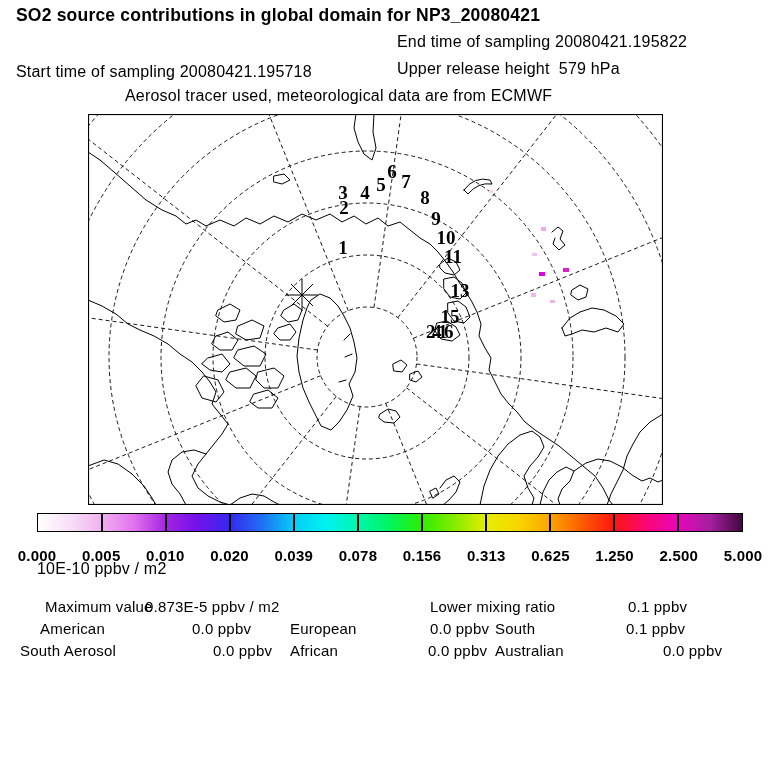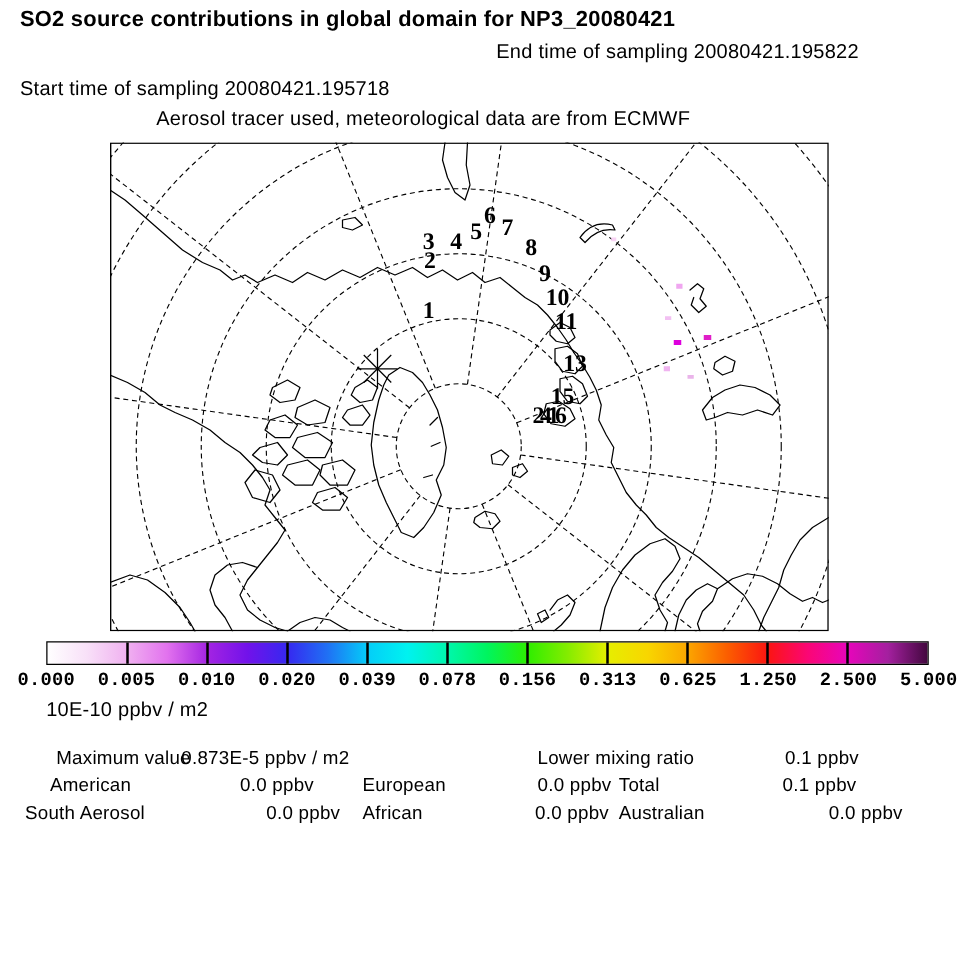--- a/index.html
+++ b/index.html
@@ -11,21 +11,21 @@
   #start-time{left:16px;top:33px;margin-top:30px;}
   #end-time{left:397px;top:33px;}
   #lower-release{left:90px;top:60px;}
   #upper-release{left:397px;top:60px;}
   #tracer-note{left:125px;top:87px;}
   #map-frame{position:absolute;left:88px;top:114px;width:575px;height:391px;background:#fff;}
   #map-frame svg{display:block;}
   #colorbar{position:absolute;left:37px;top:513px;width:706px;height:19px;border:1px solid #000;box-sizing:border-box;}
   .cb-div{position:absolute;top:0;width:2px;height:100%;background:#000;}
   #cb-ticks{position:absolute;left:37px;top:535px;width:706px;height:18px;}
-  .cb-tick{position:absolute;top:1px;transform:translateX(-50%);font-size:15px;font-weight:bold;letter-spacing:0.2px;font-family:Liberation Mono, monospace;}
+  .cb-tick{position:absolute;top:12px;transform:translateX(-50%);font-size:15px;font-weight:bold;letter-spacing:0.2px;}
   #cb-units{position:absolute;left:37px;top:560px;width:706px;text-align:left;font-size:16px;letter-spacing:0.2px;}
   .stat{font-size:15px;letter-spacing:0.2px;}
   .r{}
   #max-label{left:45px;top:598px;}
   #max-value{left:145px;top:598px;}
   #total-label{left:430px;top:598px;}
   #total-value{left:628px;top:598px;}
   #reg-am-l{left:40px;top:620px;width:112px;}
   #reg-am-v{left:192px;top:620px;}
   #reg-eu-l{left:290px;top:620px;width:105px;}
@@ -43,20 +43,21 @@
   .traj-num{font-family:"Liberation Serif","DejaVu Serif",serif;font-weight:bold;font-size:19px;}
 </style>
 </head>
 <body>
 
 <div id="canvas">
 
   <div id="title" class="abs">SO2 source contributions in global domain for NP3_20080421</div>
   <div id="start-time" class="abs hline">Start time of sampling 20080421.195718</div>
   <div id="end-time" class="abs hline">End time of sampling 20080421.195822</div>
+  <div id="upper-release" class="abs hline">Upper release height  579 hPa</div>
   <div id="tracer-note" class="abs hline">Aerosol tracer used, meteorological data are from ECMWF</div>
 
   <div id="map-frame">
     <svg id="mapsvg" width="575" height="391" viewBox="0 0 575 391">
       <rect x="0.5" y="0.5" width="574" height="390" fill="none" stroke="#000" stroke-width="1.2"></rect>
       <g id="graticule">
           <circle cx="279" cy="243" r="50" class="grat"></circle>
           <circle cx="279" cy="243" r="102" class="grat"></circle>
           <circle cx="279" cy="243" r="154" class="grat"></circle>
           <circle cx="279" cy="243" r="206" class="grat"></circle>
@@ -181,21 +182,21 @@
 
   <div id="max-label" class="abs stat">Maximum value</div>
   <div id="max-value" class="abs stat">0.873E-5 ppbv / m2</div>
   <div id="total-label" class="abs stat">Lower mixing ratio</div>
   <div id="total-value" class="abs stat">0.1 ppbv</div>
 
   <div id="reg-am-l" class="abs stat r">American</div>
   <div id="reg-am-v" class="abs stat">0.0 ppbv</div>
   <div id="reg-eu-l" class="abs stat r">European</div>
   <div id="reg-eu-v" class="abs stat">0.0 ppbv</div>
-  <div id="reg-as-l" class="abs stat r">Total</div>
+  <div id="reg-as-l" class="abs stat r">South</div>
   <div id="reg-as-v" class="abs stat">0.1 ppbv</div>
   <div id="reg-sa-l" class="abs stat r">South Aerosol</div>
   <div id="reg-sa-v" class="abs stat">0.0 ppbv</div>
   <div id="reg-af-l" class="abs stat r">African</div>
   <div id="reg-af-v" class="abs stat">0.0 ppbv</div>
   <div id="reg-au-l" class="abs stat r">Australian</div>
   <div id="reg-au-v" class="abs stat">0.0 ppbv</div>
 
 </div>
 

